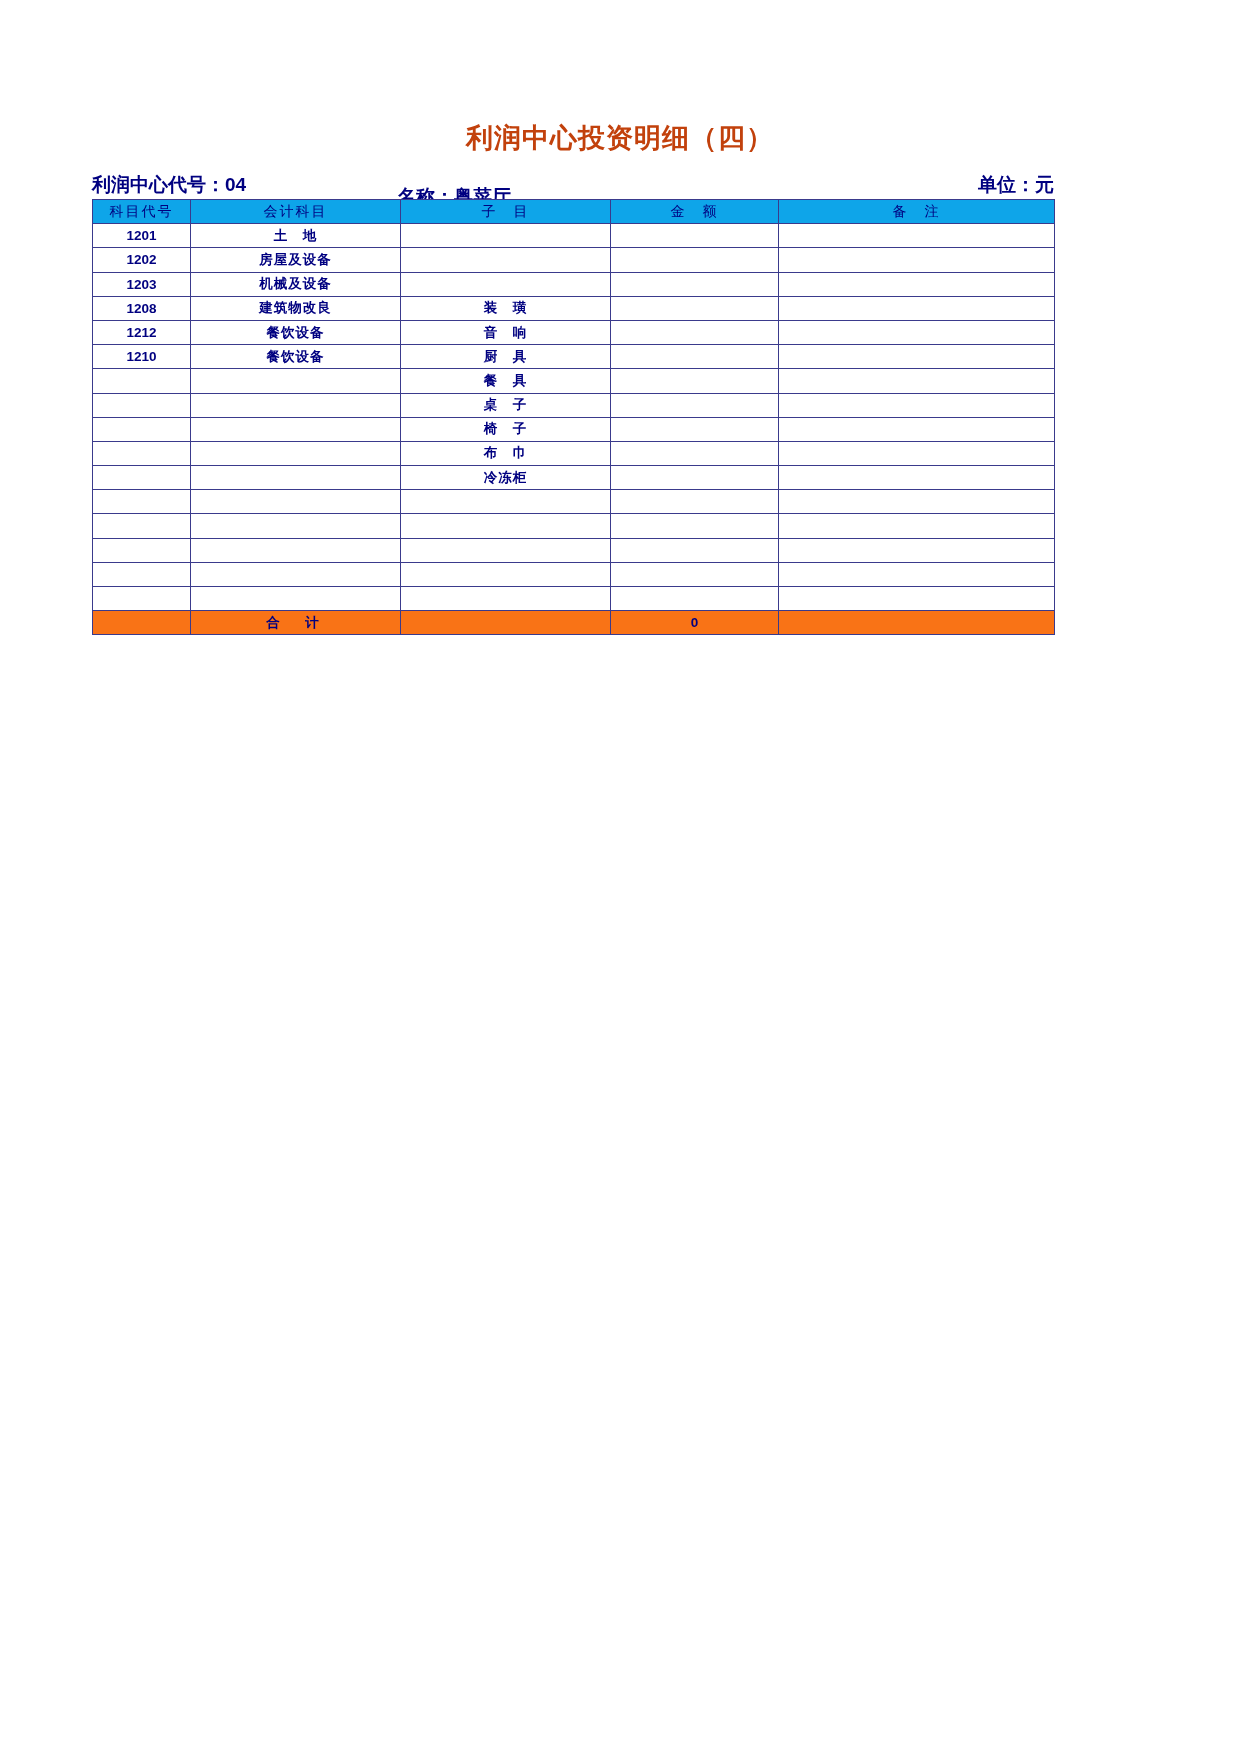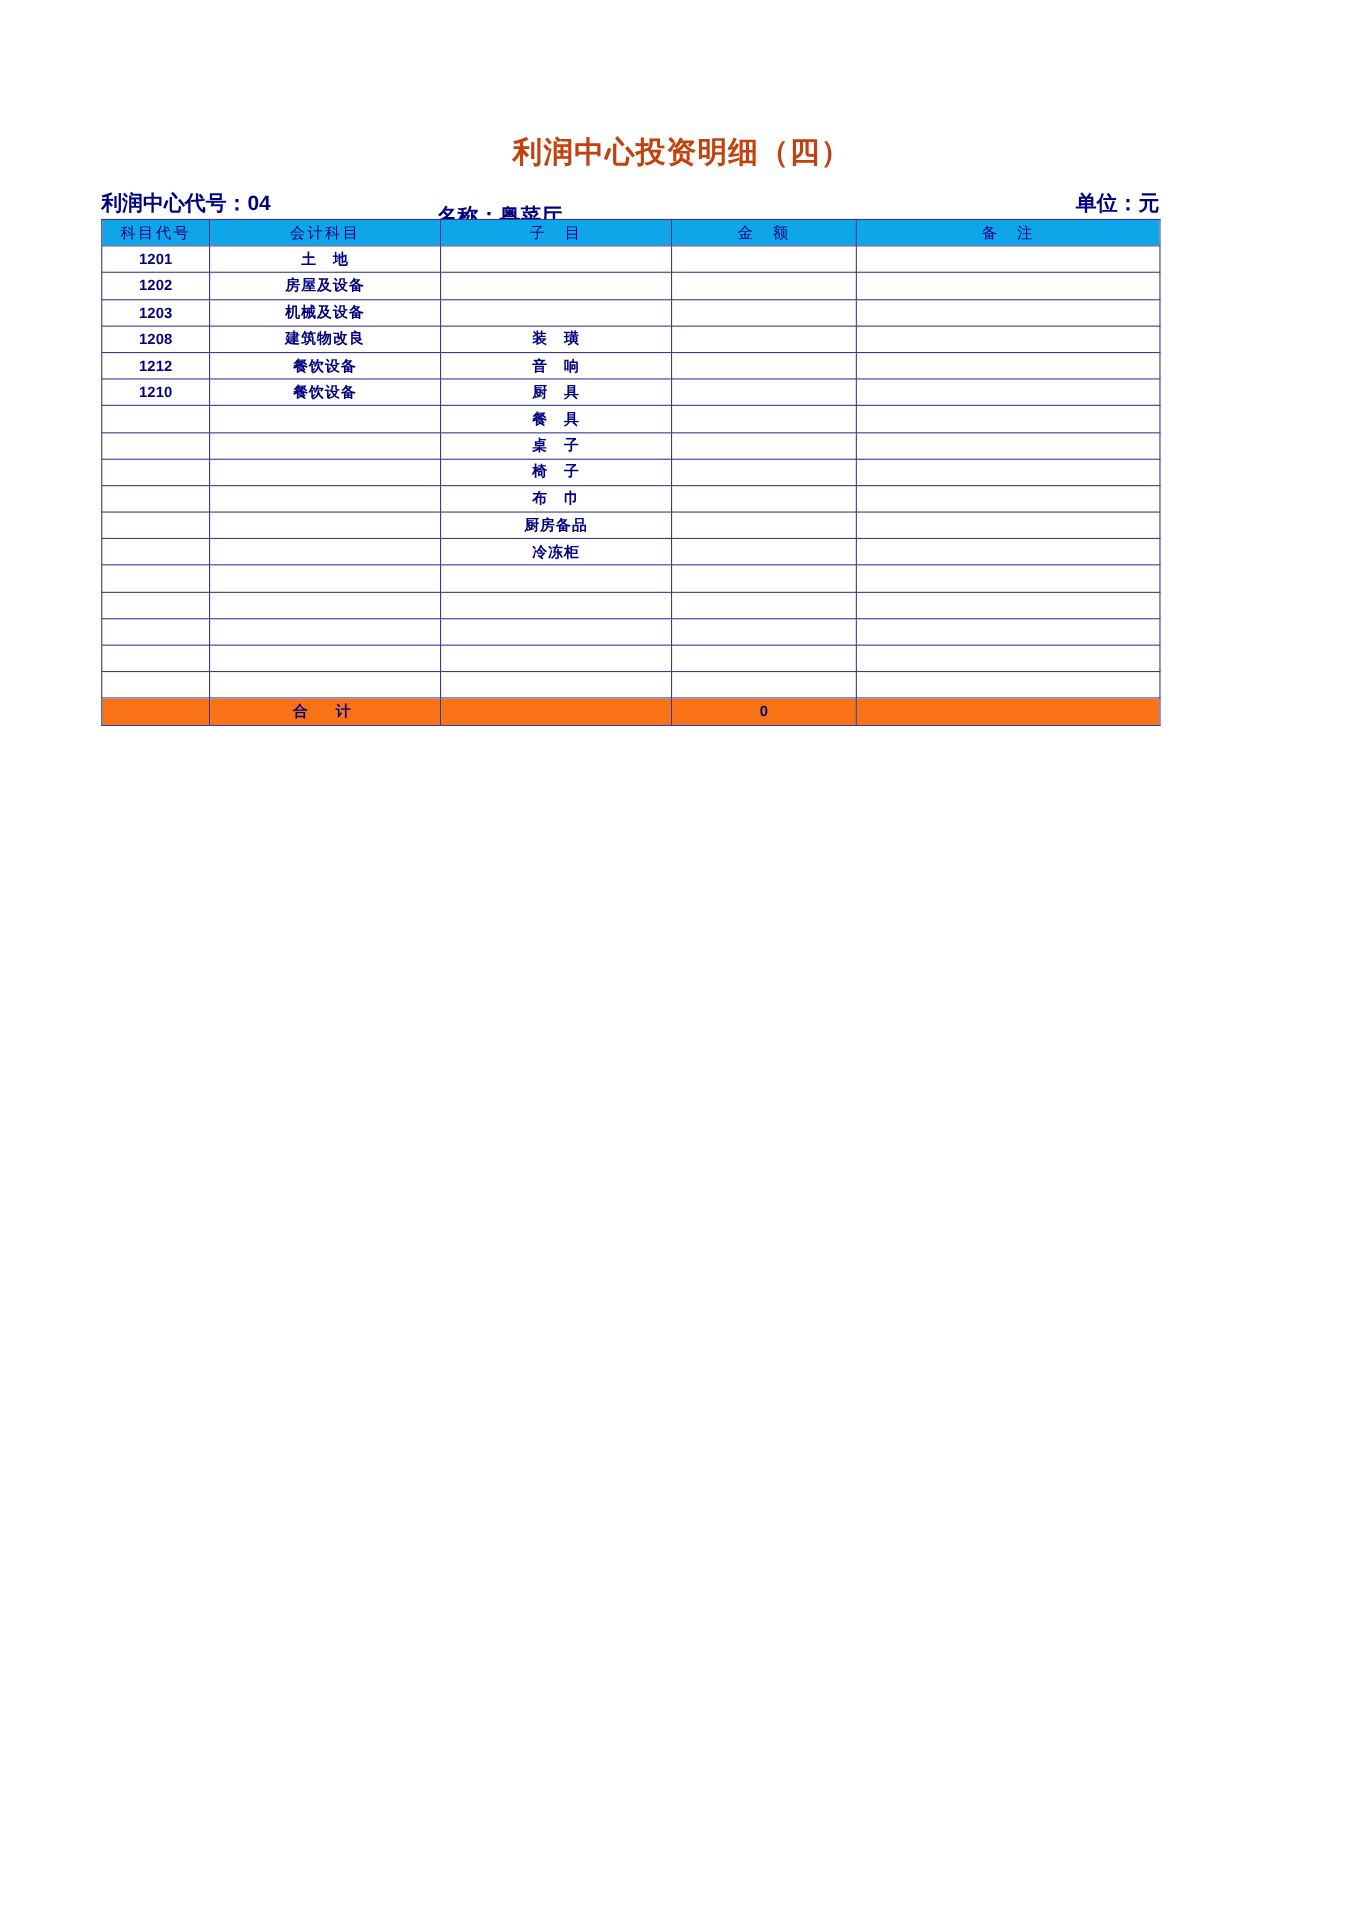--- a/index.html
+++ b/index.html
@@ -195,27 +195,20 @@
         <tr>
           <td class="code"></td>
           <td class="acct"></td>
           <td class="sub">布　巾</td>
           <td class="amount"></td>
           <td class="remark"></td>
         </tr>
         <tr>
           <td class="code"></td>
           <td class="acct"></td>
-          <td class="sub">厨房备品</td>
-          <td class="amount"></td>
-          <td class="remark"></td>
-        </tr>
-        <tr>
-          <td class="code"></td>
-          <td class="acct"></td>
           <td class="sub">冷冻柜</td>
           <td class="amount"></td>
           <td class="remark"></td>
         </tr>
         <tr>
           <td class="code"></td>
           <td class="acct"></td>
           <td class="sub"></td>
           <td class="amount"></td>
           <td class="remark"></td>

